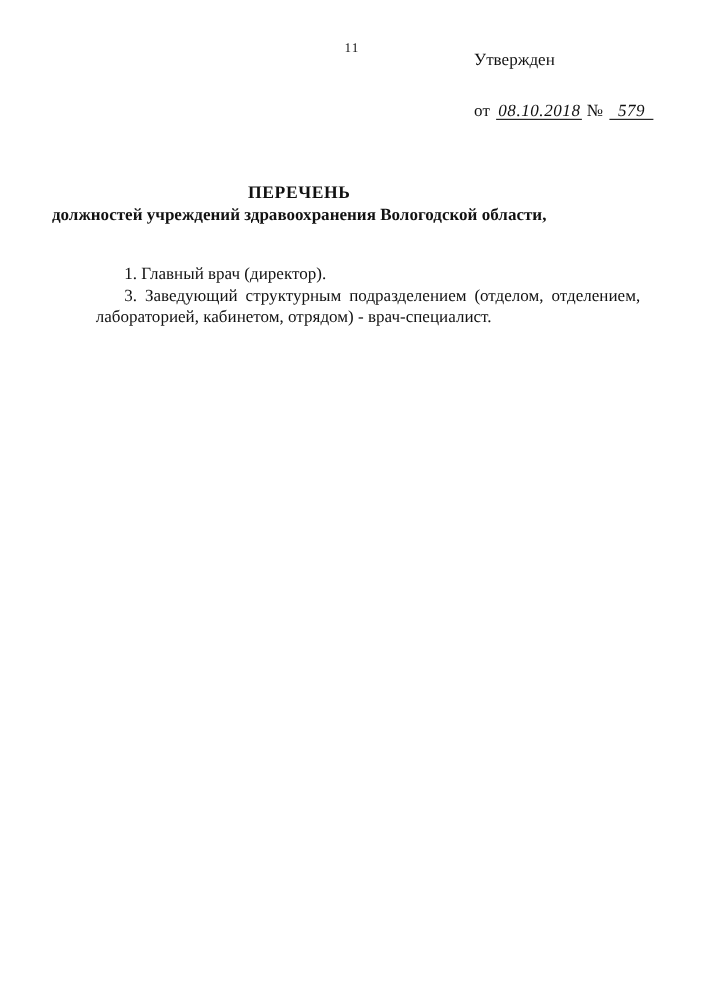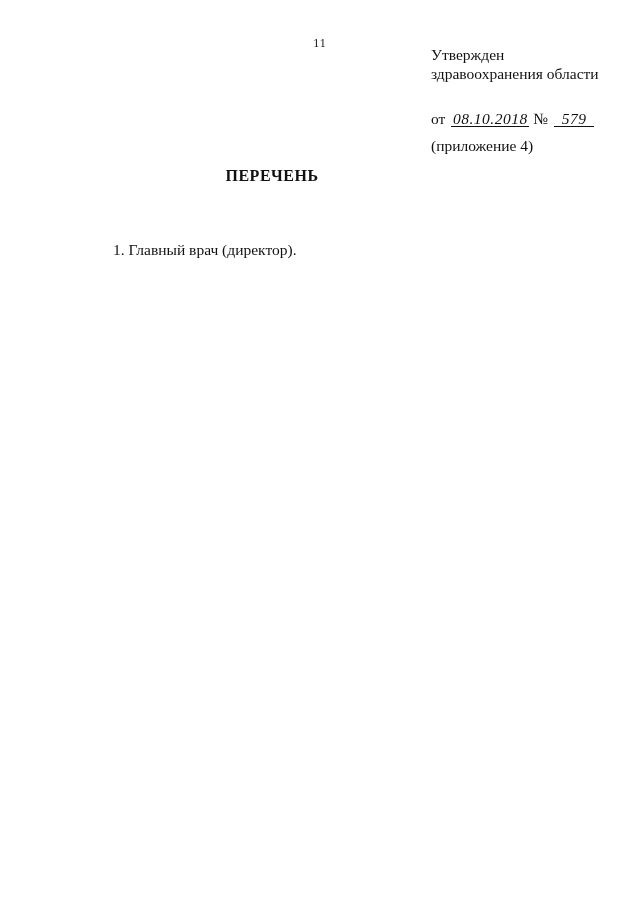--- a/index.html
+++ b/index.html
@@ -36,26 +36,26 @@
   }
   .items .item { text-indent: 26px; }
 </style>
 </head>
 <body>
 
 <div class="page-number">11</div>
 
 <div class="approval">
   <div class="line">Утвержден</div>
-  <div class="line">здравоохранения области</div>
   <div class="line">
     <span>от</span><span class="hand date">08.10.2018</span><span>№</span><span class="hand num">579</span>
   </div>
-  <div class="line">(приложение 4)</div>
 </div>
 
 <div class="title-block">
   <div class="heading">ПЕРЕЧЕНЬ</div>
+  <div class="sub">должностей учреждений здравоохранения Вологодской области,</div>
 </div>
 
 <div class="items">
   <div class="item">1. Главный врач (директор).</div>
+  <div class="item">3. Заведующий структурным подразделением (отделом, отделением, лабораторией, кабинетом, отрядом) - врач-специалист.</div>
 </div>
 
 </body></html>

